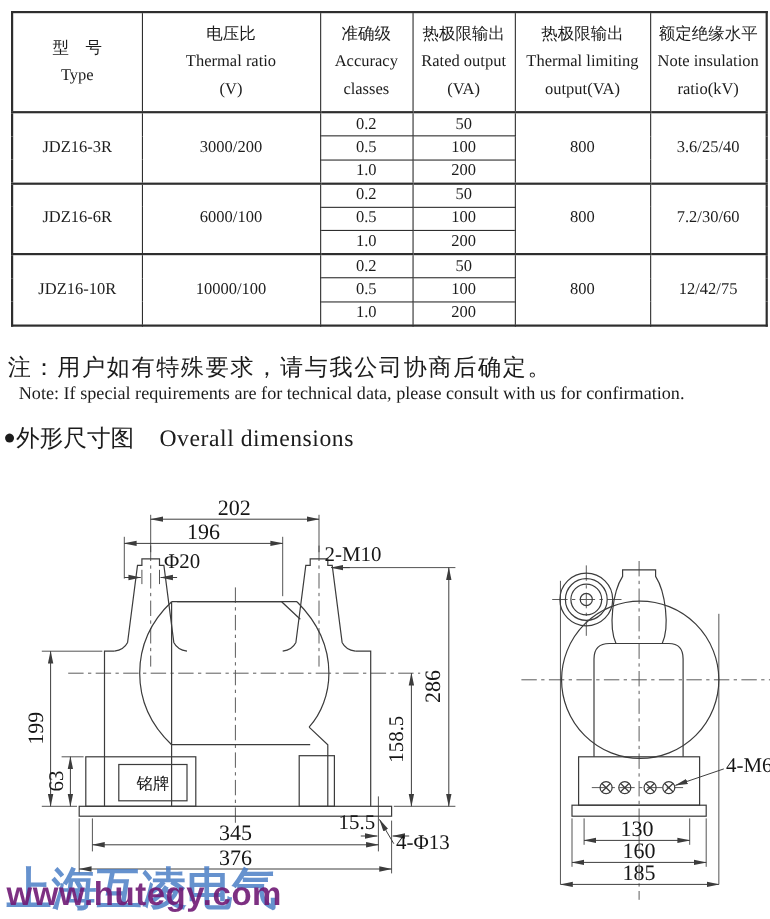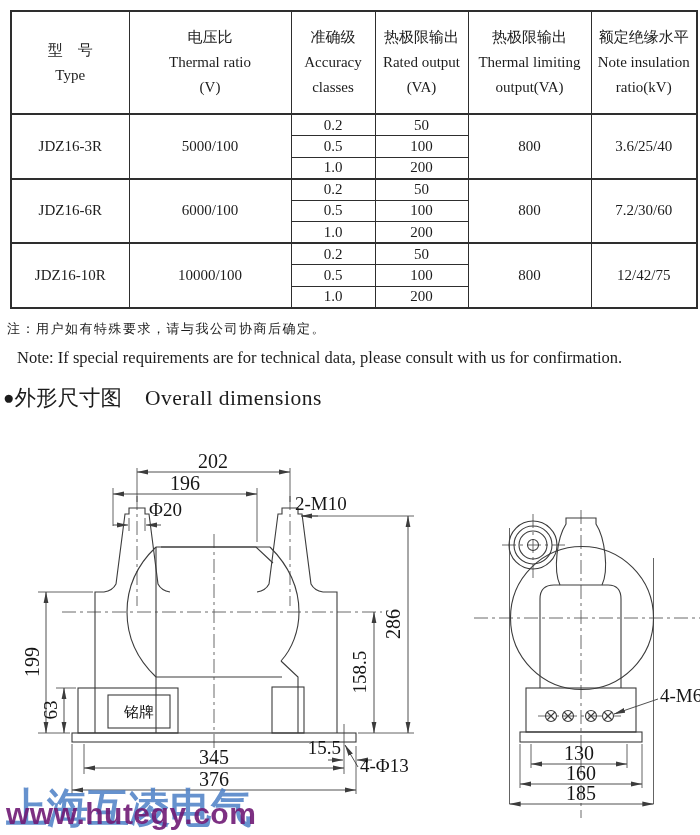--- a/index.html
+++ b/index.html
@@ -5,29 +5,29 @@
   html,body{margin:0;padding:0;}
   body{width:700px;height:835px;background:#ffffff;position:relative;overflow:hidden;
        font-family:"Liberation Serif",serif;color:#1c1c1c;}
   .abs{position:absolute;}
 
   
   #spec-table{left:10px;top:10px;}
   table{border-collapse:collapse;table-layout:fixed;width:686px;border:2.4px solid #2e2e2e;}
   th,td{border:1.2px solid #2e2e2e;text-align:center;vertical-align:middle;
         font-weight:normal;padding:0;font-size:15px;overflow:hidden;}
-  thead tr{height:103px;}
+  thead tr{height:91px;}
   tbody tr{height:21.5px;}
   tr.major td{border-top-width:2px;}
   th{border-bottom-width:2px;}
   .hcell{display:flex;flex-direction:column;justify-content:center;gap:6px;line-height:1.25;}
   .hline{white-space:nowrap;}
 
   
-  #note-zh{left:7px;top:320px;font-size:13px;letter-spacing:1.5px;}
+  #note-zh{left:7px;top:320px;font-size:21px;letter-spacing:1.5px;}
   #note-en{left:7px;top:348px;font-size:16.5px;margin-left:10px;}
   #section-head{left:3px;top:383px;font-size:21.5px;white-space:nowrap;}
   #section-head .bullet{font-size:19px;vertical-align:1px;}
   #section-head .en{margin-left:23px;letter-spacing:.5px;}
 
   
   #front-view{left:8px;top:438px;width:440px;height:372px;}
   #side-view{left:462px;top:458px;width:250px;height:372px;}
   svg{display:block;}
   .ol{stroke:#3c3c3c;stroke-width:1.1;fill:none;}
@@ -99,21 +99,21 @@
           <span class="hline">额定绝缘水平</span>
           <span class="hline">Note insulation</span>
           <span class="hline">ratio(kV)</span>
             </div>
           </th>
       </tr>
     </thead>
     <tbody>
       <tr class="major">
         <td rowspan="3">JDZ16-3R</td>
-        <td rowspan="3">5000/100</td>
+        <td rowspan="3">3000/200</td>
         <td>0.2</td>
         <td>50</td>
         <td rowspan="3">800</td>
         <td rowspan="3">3.6/25/40</td>
       </tr>
       <tr>
         <td>0.5</td>
         <td>100</td>
       </tr>
       <tr>

